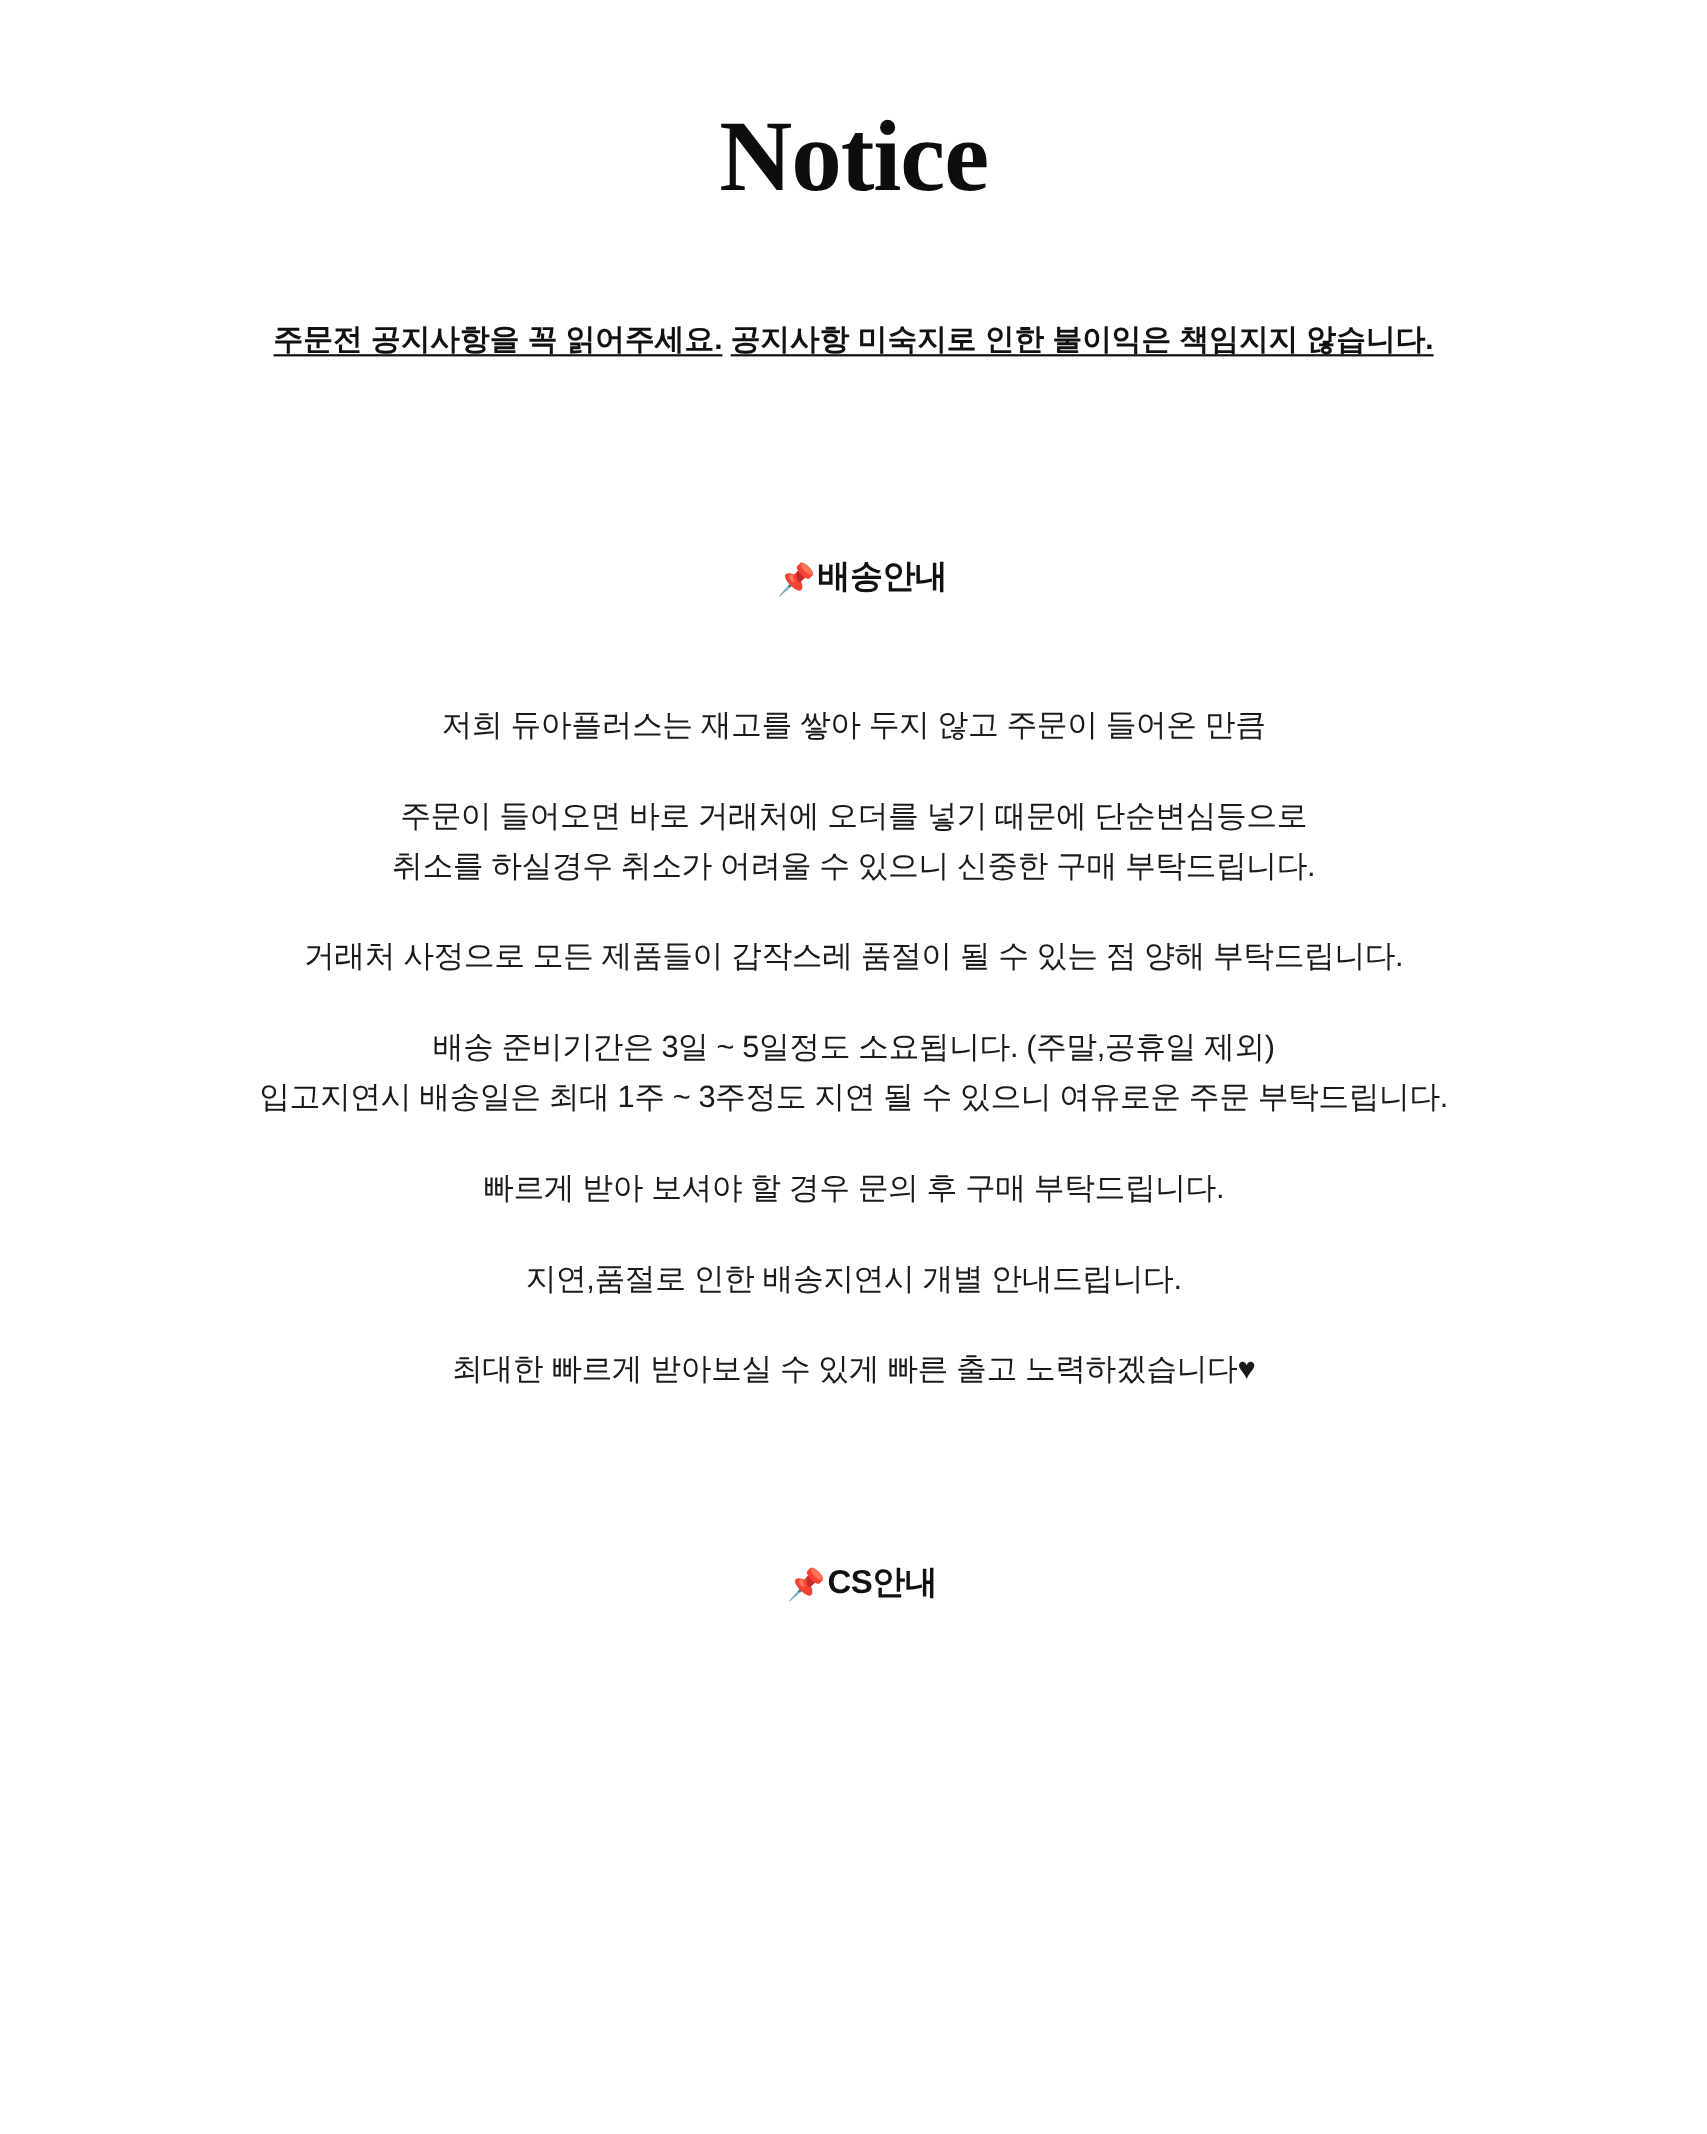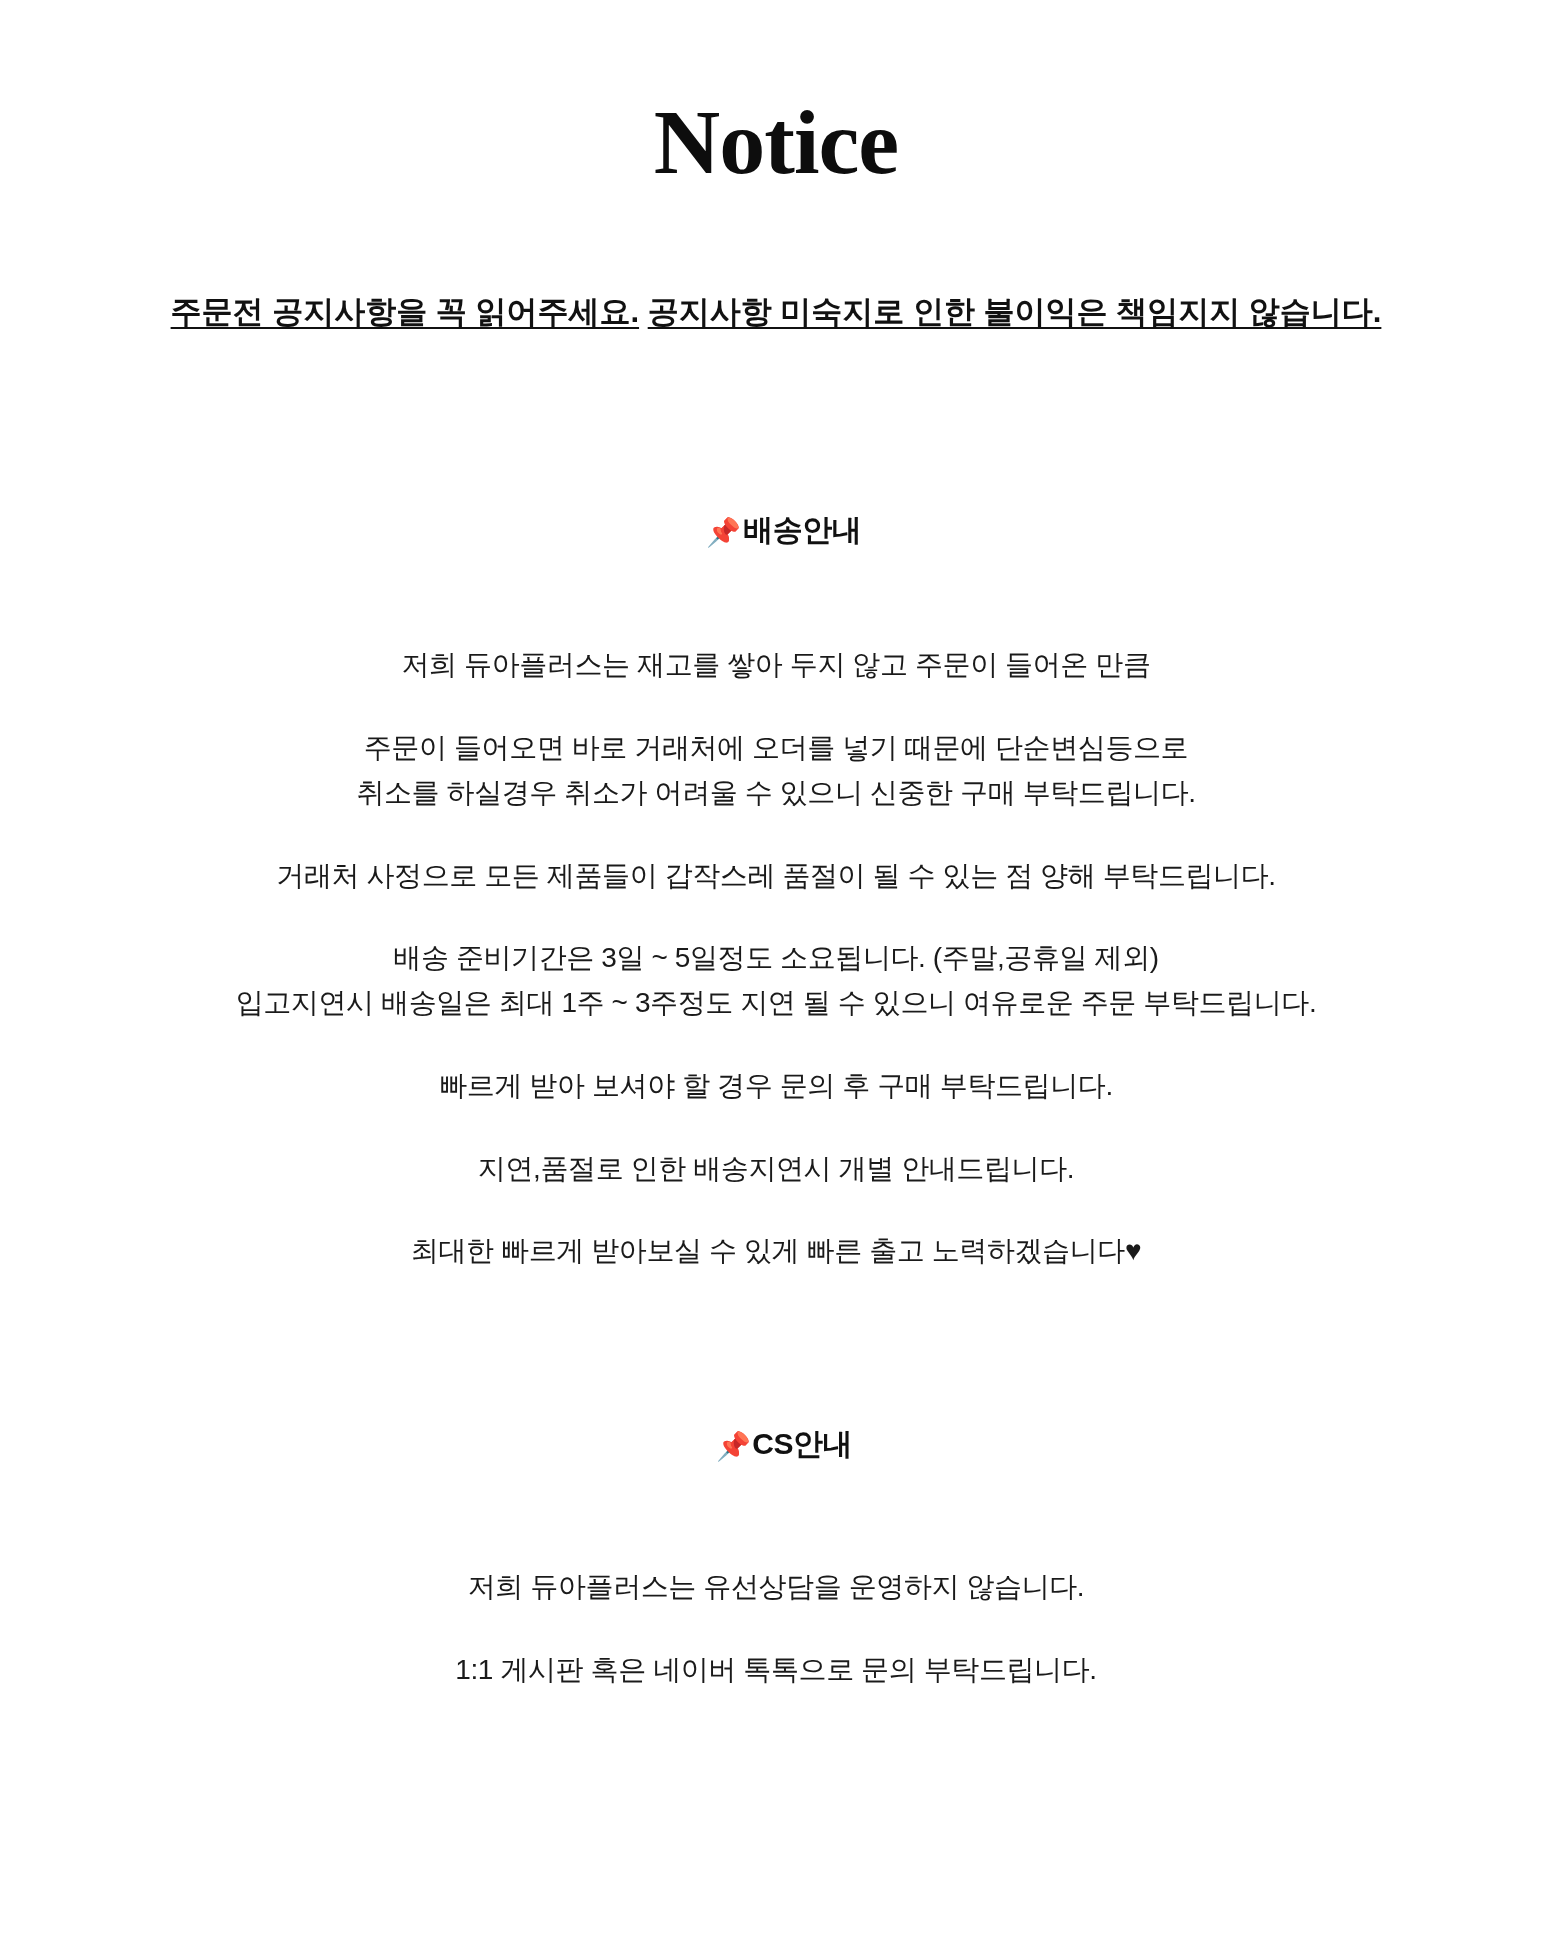--- a/index.html
+++ b/index.html
@@ -28,21 +28,21 @@
     font-size: 92px;
     line-height: 1;
     text-align: center;
     letter-spacing: -1px;
     color: #0d0d0d;
     padding-top: 96px;
   }
   .lead {
     text-align: center;
     margin-top: 100px;
-    font-size: 31px;
+    font-size: 27px;
     font-weight: 700;
     line-height: 1.52;
     color: #111111;
   }
   .lead .u {
     text-decoration: underline;
     text-underline-offset: 5px;
     text-decoration-thickness: 2px;
   }
   .section-head {
@@ -114,23 +114,15 @@
     </div>
     <div class="body-block">
       <span class="ln">최대한 빠르게 받아보실 수 있게 빠른 출고 노력하겠습니다♥</span>
     </div>
   </div>
 
   <div class="section-head" id="cs-head">
     <span class="pin">📌</span><span>CS안내</span>
   </div>
 
-  <div id="cs-body">
-    <div class="body-block">
-      <span class="ln">저희 듀아플러스는 유선상담을 운영하지 않습니다.</span>
-    </div>
-    <div class="body-block">
-      <span class="ln">1:1 게시판 혹은 네이버 톡톡으로 문의 부탁드립니다.</span>
-    </div>
-  </div>
 
   <div class="spacer-bottom"></div>
 </div>
 
 </body></html>

